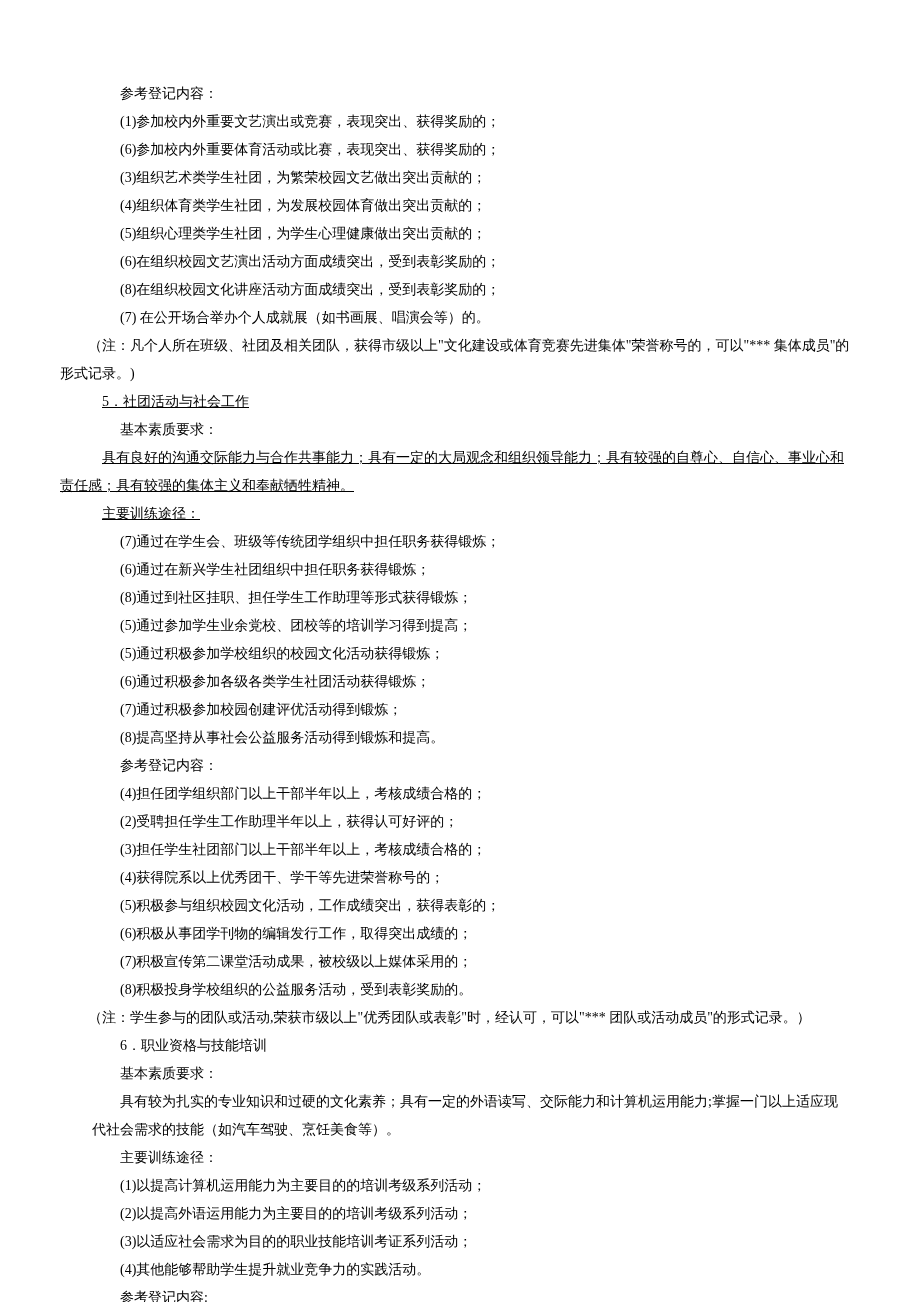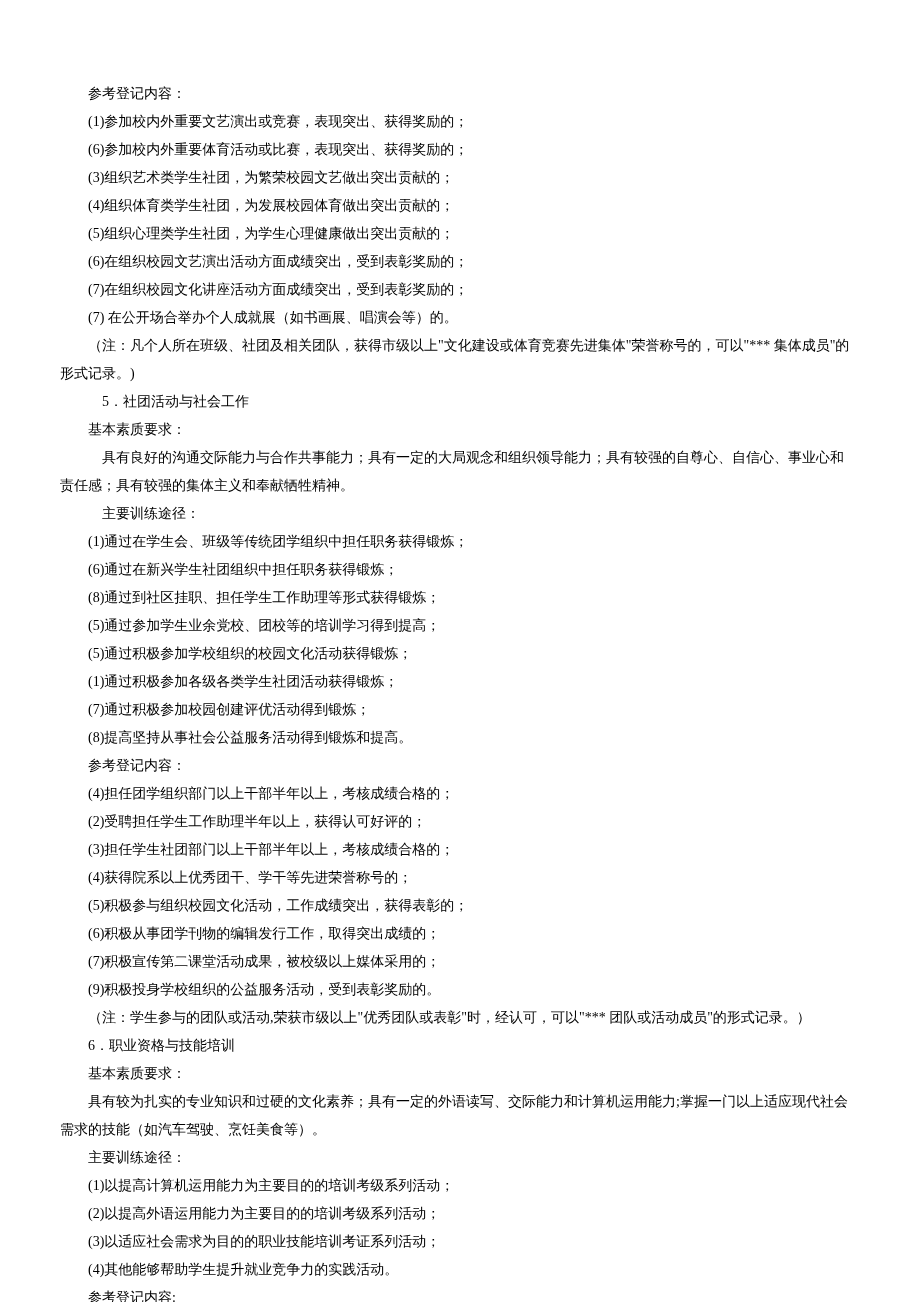--- a/index.html
+++ b/index.html
@@ -8,63 +8,65 @@
       line-height: 2;
       color: #000;
       background: #fff;
       margin: 0;
       padding: 80px 70px 60px 60px;
       width: 920px;
       box-sizing: border-box;
     }
     .indent-1 {
       text-indent: 2em;
+      margin-left: 32px;
     }
     .indent-2 {
       text-indent: 3em;
+      text-decoration: underline;
     }
     p {
       margin: 0;
     }
   </style>
 </head>
 <body>
 
 <p class="indent-1">参考登记内容：</p>
 <p class="indent-1">(1)参加校内外重要文艺演出或竞赛，表现突出、获得奖励的；</p>
 <p class="indent-1">(6)参加校内外重要体育活动或比赛，表现突出、获得奖励的；</p>
 <p class="indent-1">(3)组织艺术类学生社团，为繁荣校园文艺做出突出贡献的；</p>
 <p class="indent-1">(4)组织体育类学生社团，为发展校园体育做出突出贡献的；</p>
 <p class="indent-1">(5)组织心理类学生社团，为学生心理健康做出突出贡献的；</p>
 <p class="indent-1">(6)在组织校园文艺演出活动方面成绩突出，受到表彰奖励的；</p>
-<p class="indent-1">(7)在组织校园文化讲座活动方面成绩突出，受到表彰奖励的；</p>
+<p class="indent-1">(8)在组织校园文化讲座活动方面成绩突出，受到表彰奖励的；</p>
 <p class="indent-1">(7) 在公开场合举办个人成就展（如书画展、唱演会等）的。</p>
 <p style="text-indent:2em;">（注：凡个人所在班级、社团及相关团队，获得市级以上"文化建设或体育竞赛先进集体"荣誉称号的，可以"*** 集体成员"的形式记录。)</p>
 
 <p class="indent-2">5．社团活动与社会工作</p>
 <p class="indent-1">基本素质要求：</p>
 <p class="indent-2">具有良好的沟通交际能力与合作共事能力；具有一定的大局观念和组织领导能力；具有较强的自尊心、自信心、事业心和责任感；具有较强的集体主义和奉献牺牲精神。</p>
 <p class="indent-2">主要训练途径：</p>
-<p class="indent-1">(1)通过在学生会、班级等传统团学组织中担任职务获得锻炼；</p>
+<p class="indent-1">(7)通过在学生会、班级等传统团学组织中担任职务获得锻炼；</p>
 <p class="indent-1">(6)通过在新兴学生社团组织中担任职务获得锻炼；</p>
 <p class="indent-1">(8)通过到社区挂职、担任学生工作助理等形式获得锻炼；</p>
 <p class="indent-1">(5)通过参加学生业余党校、团校等的培训学习得到提高；</p>
 <p class="indent-1">(5)通过积极参加学校组织的校园文化活动获得锻炼；</p>
-<p class="indent-1">(1)通过积极参加各级各类学生社团活动获得锻炼；</p>
+<p class="indent-1">(6)通过积极参加各级各类学生社团活动获得锻炼；</p>
 <p class="indent-1">(7)通过积极参加校园创建评优活动得到锻炼；</p>
 <p class="indent-1">(8)提高坚持从事社会公益服务活动得到锻炼和提高。</p>
 <p class="indent-1">参考登记内容：</p>
 <p class="indent-1">(4)担任团学组织部门以上干部半年以上，考核成绩合格的；</p>
 <p class="indent-1">(2)受聘担任学生工作助理半年以上，获得认可好评的；</p>
 <p class="indent-1">(3)担任学生社团部门以上干部半年以上，考核成绩合格的；</p>
 <p class="indent-1">(4)获得院系以上优秀团干、学干等先进荣誉称号的；</p>
 <p class="indent-1">(5)积极参与组织校园文化活动，工作成绩突出，获得表彰的；</p>
 <p class="indent-1">(6)积极从事团学刊物的编辑发行工作，取得突出成绩的；</p>
 <p class="indent-1">(7)积极宣传第二课堂活动成果，被校级以上媒体采用的；</p>
-<p class="indent-1">(9)积极投身学校组织的公益服务活动，受到表彰奖励的。</p>
+<p class="indent-1">(8)积极投身学校组织的公益服务活动，受到表彰奖励的。</p>
 <p style="text-indent:2em;">（注：学生参与的团队或活动,荣获市级以上"优秀团队或表彰"时，经认可，可以"*** 团队或活动成员"的形式记录。）</p>
 
 <p class="indent-1">6．职业资格与技能培训</p>
 <p class="indent-1">基本素质要求：</p>
 <p class="indent-1">具有较为扎实的专业知识和过硬的文化素养；具有一定的外语读写、交际能力和计算机运用能力;掌握一门以上适应现代社会需求的技能（如汽车驾驶、烹饪美食等）。</p>
 <p class="indent-1">主要训练途径：</p>
 <p class="indent-1">(1)以提高计算机运用能力为主要目的的培训考级系列活动；</p>
 <p class="indent-1">(2)以提高外语运用能力为主要目的的培训考级系列活动；</p>
 <p class="indent-1">(3)以适应社会需求为目的的职业技能培训考证系列活动；</p>
 <p class="indent-1">(4)其他能够帮助学生提升就业竞争力的实践活动。</p>

